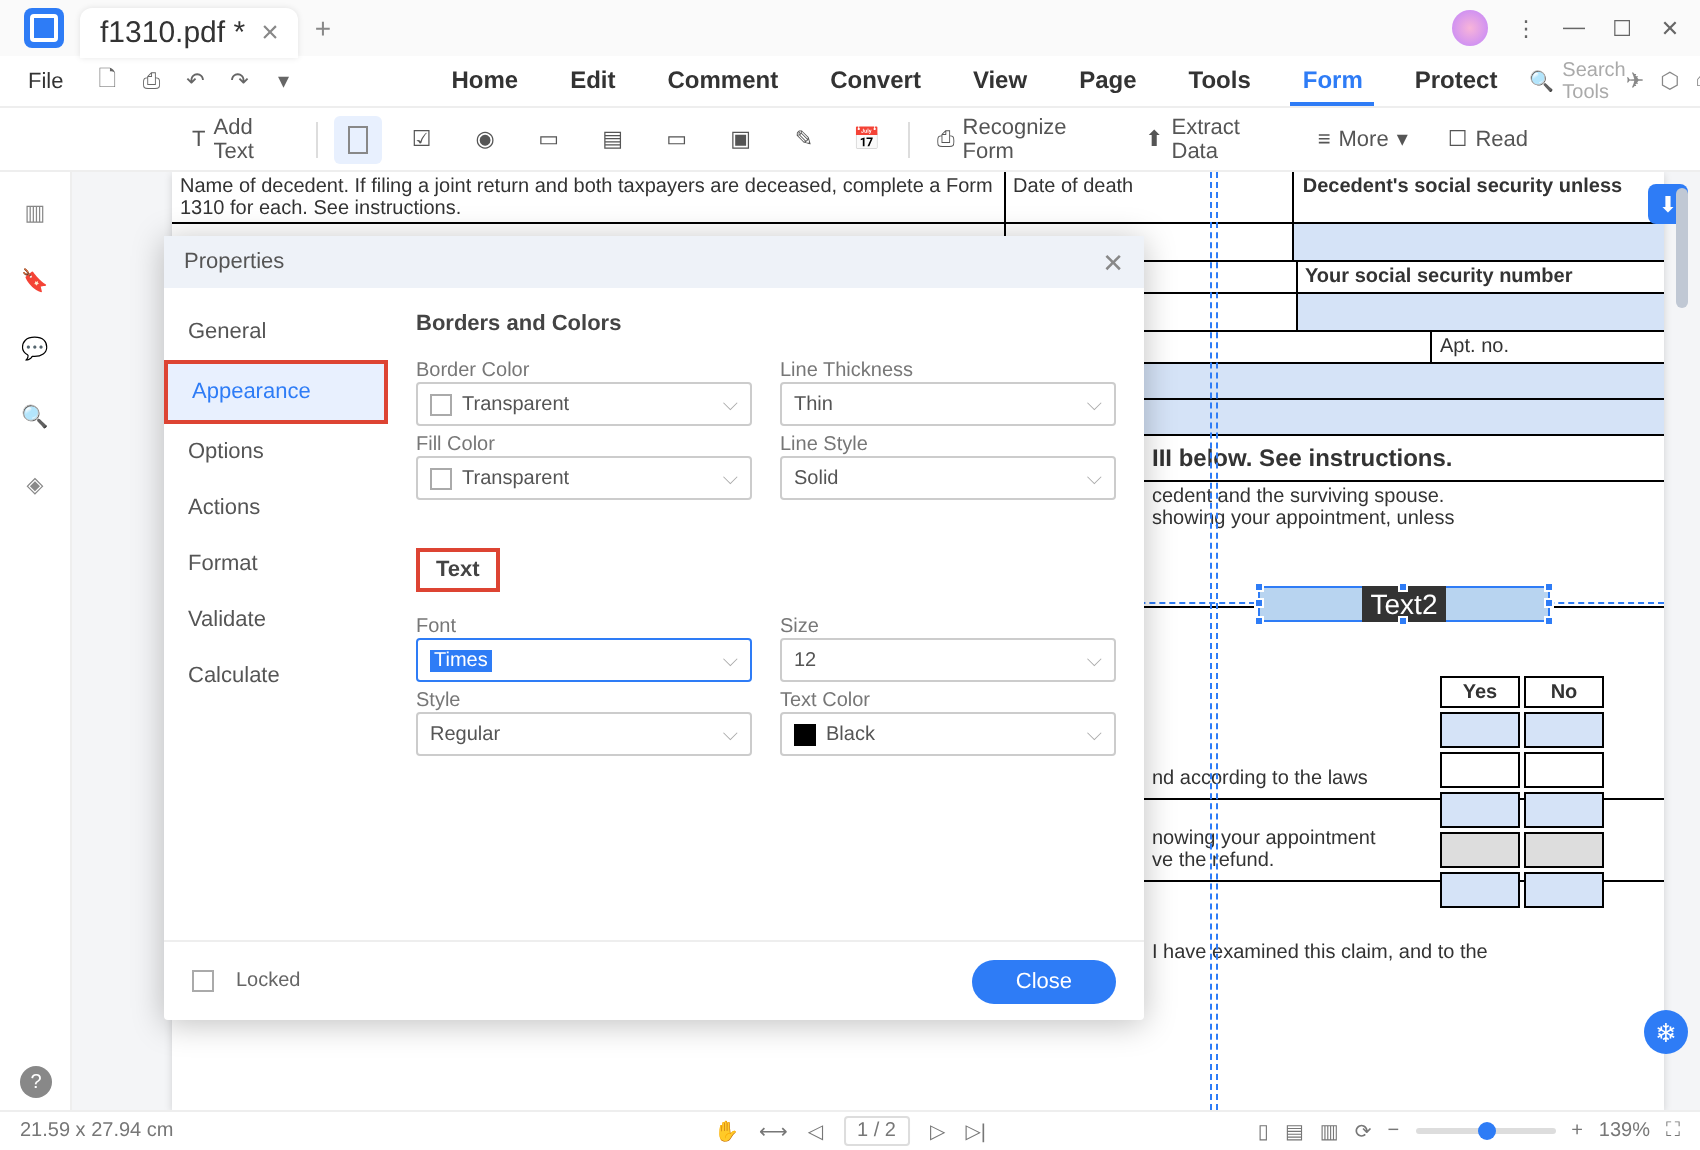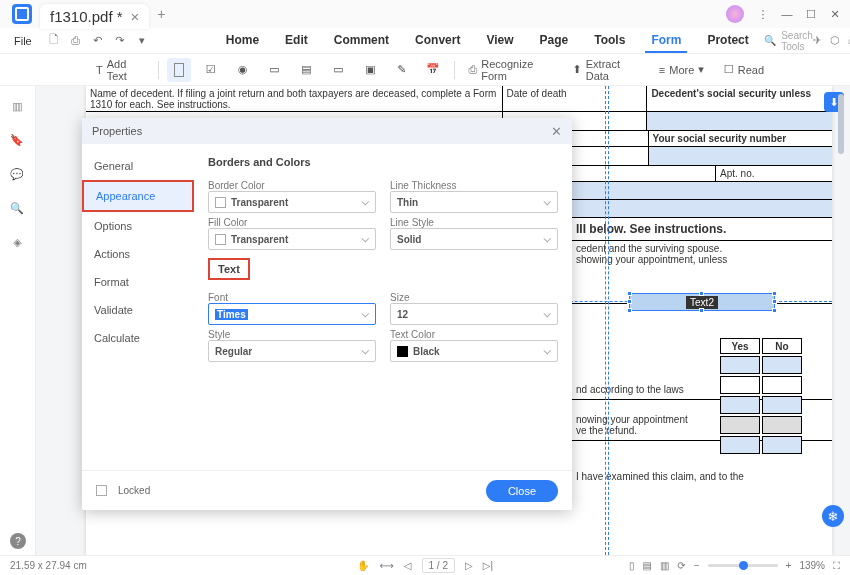--- a/index.html
+++ b/index.html
@@ -38,43 +38,43 @@
 
 .doc-area { flex: 1; background: #f4f5f7; position: relative; overflow: hidden; padding: 0 18px 0 50px; }
 .doc-paper { background: #fff; box-shadow: 0 1px 4px rgba(0,0,0,.15); width: 100%; height: 100%; position: relative; font-family: Arial; }
 .doc-content { position: absolute; inset: 0; font-size: 10px; }
 .doc-row { border-bottom: 1px solid #000; display: flex; }
 .doc-cell { border-right: 1px solid #000; padding: 2px 4px; }
 .blue-cell { background: #d5e3f7; height: 18px; }
 .guide-v { position: absolute; top: 0; bottom: 0; border-left: 1px dashed #2e7cf6; }
 .guide-h { position: absolute; left: 0; right: 0; border-top: 1px dashed #2e7cf6; }
 .form-field { position: absolute; left: 543px; top: 207px; width: 146px; height: 18px; background: #b8d4f0; border: 1px solid #2e7cf6; display: flex; align-items: center; justify-content: center; }
-.field-label { background: #333; color: #fff; font-size: 10px; padding: 1px 4px; }
+.field-label { background: #333; color: #fff; font-size: 14px; padding: 1px 4px; }
 .handle { position: absolute; width: 5px; height: 5px; background: #2e7cf6; border: 1px solid #fff; }
 .yn-table { position: absolute; right: 28px; top: 250px; }
 .yn-table th, .yn-table td { border: 1px solid #000; width: 40px; height: 16px; font-size: 10px; font-weight: bold; text-align: center; }
 .yn-table td { height: 18px; }
 
 .scrollbar { position: absolute; right: 6px; top: 6px; width: 6px; height: 60px; background: #c0c8d4; border-radius: 3px; }
 .dl-badge { position: absolute; right: 6px; top: 6px; width: 20px; height: 20px; background: #2e7cf6; border-radius: 4px; color: #fff; display: flex; align-items: center; justify-content: center; font-size: 11px; }
 .snow-badge { position: absolute; right: 6px; bottom: 28px; width: 22px; height: 22px; background: #2e7cf6; border-radius: 50%; color: #fff; display: flex; align-items: center; justify-content: center; font-size: 13px; }
 
 .dialog { position: absolute; left: 82px; top: 118px; width: 490px; height: 392px; background: #fff; box-shadow: 0 2px 16px rgba(0,0,0,.25); border-radius: 2px; display: flex; flex-direction: column; }
 .dlg-title { height: 26px; background: #eef2f8; display: flex; align-items: center; padding: 0 10px; font-size: 11px; color: #555; }
 .dlg-close { margin-left: auto; color: #888; font-size: 13px; }
 .dlg-body { flex: 1; display: flex; }
 .dlg-nav { width: 112px; padding: 8px 0; }
 .dlg-nav-item { padding: 8px 12px; font-size: 11px; color: #555; }
 .dlg-nav-item.active { background: #e8f0fe; color: #2e7cf6; border: 2px solid #d43; }
 .dlg-panel { flex: 1; padding: 8px 14px; }
 .section-h { font-size: 11px; font-weight: 600; margin: 4px 0 8px; color: #444; }
-.section-h.boxed { border: 2px solid #d43; display: inline-block; padding: 3px 8px; margin-top: 8px; }
+.section-h.boxed { border: 2px solid #d43; display: inline-block; padding: 3px 8px; margin-top: 24px; }
 .form-grid { display: grid; grid-template-columns: 1fr 1fr; gap: 0 14px; }
 .fg-label { font-size: 10px; color: #777; margin-top: 4px; }
-.fg-input { height: 22px; border: 1px solid #ccc; border-radius: 2px; display: flex; align-items: center; padding: 0 6px; font-size: 10px; color: #555; position: relative; background: #fff; font-weight: bold; }
+.fg-input { height: 22px; border: 1px solid #ccc; border-radius: 2px; display: flex; align-items: center; padding: 0 6px; font-size: 10px; color: #555; position: relative; background: #fff; }
 .fg-input.selected-input { border: 1px solid #2e7cf6; background: #fff; }
 .fg-input .sel-text { background: #2e7cf6; color: #fff; padding: 0 2px; }
 .fg-input::after { content: "⌵"; position: absolute; right: 6px; color: #aaa; font-size: 10px; }
 .chk { width: 11px; height: 11px; border: 1px solid #aaa; margin-right: 5px; }
 .swatch { width: 11px; height: 11px; background: #000; margin-right: 5px; }
 .dlg-footer { height: 40px; display: flex; align-items: center; padding: 0 14px; border-top: 1px solid #eee; }
 .locked { display: flex; align-items: center; gap: 6px; font-size: 10px; color: #666; }
 .close-btn { margin-left: auto; background: #2e7cf6; color: #fff; border: none; border-radius: 14px; padding: 5px 22px; font-size: 11px; }
 
 .statusbar { position: absolute; bottom: 0; left: 0; right: 0; height: 20px; border-top: 1px solid #eee; display: flex; align-items: center; padding: 0 10px; font-size: 10px; color: #777; background: #fff; }

